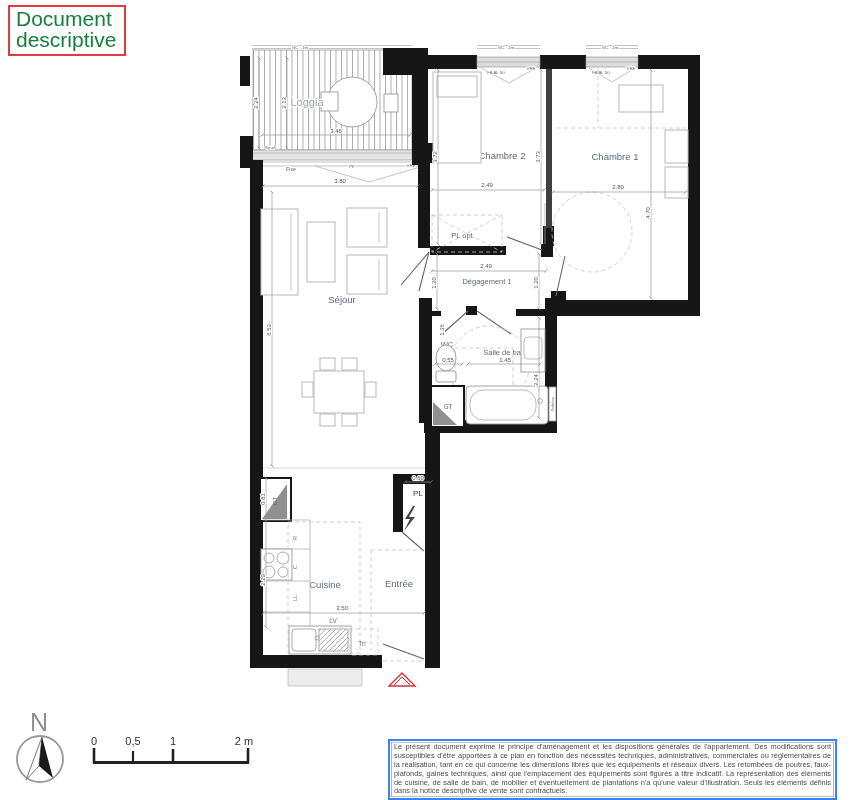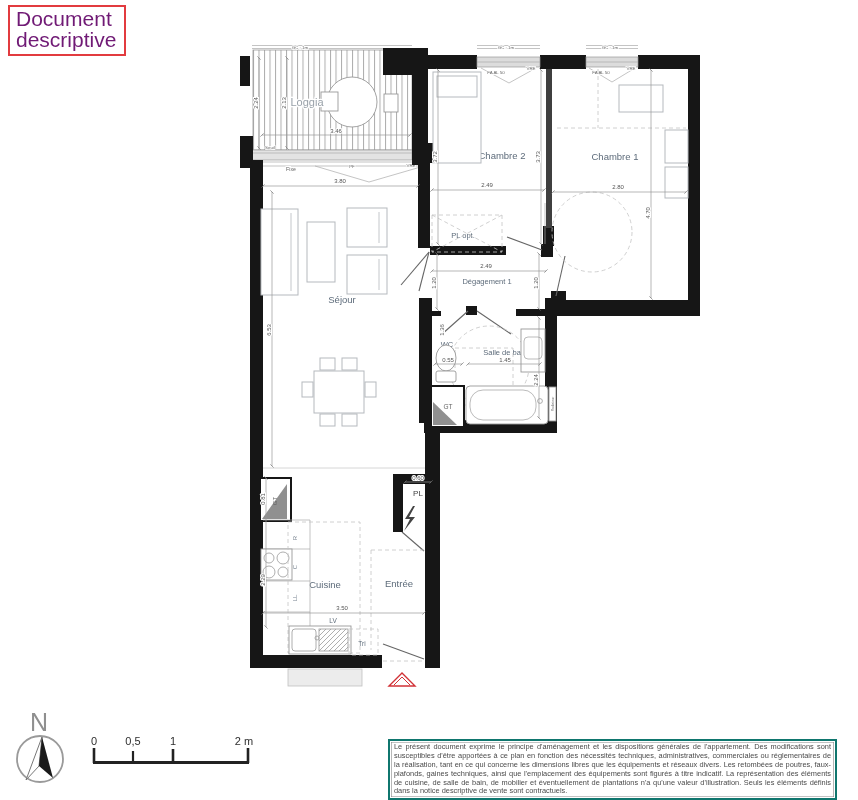--- a/index.html
+++ b/index.html
@@ -1,20 +1,20 @@
 <!DOCTYPE html>
 <html><head>
 <meta charset="utf-8">
 <style>
   html,body{margin:0;padding:0;background:#fff;}
   .canvas{position:relative;width:858px;height:800px;background:#fff;overflow:hidden;
           font-family:"Liberation Sans",sans-serif;}
-  .stamp{position:absolute;left:8px;top:5px;border:2.5px solid #e23b3f;color:#701a75;
+  .stamp{position:absolute;left:8px;top:5px;border:2.5px solid #e23b3f;color:#15803d;
          padding:1px 8px 3px 6px;font-size:21px;line-height:1.02;background:#fff;}
-  .disclaimer{position:absolute;left:388px;top:739px;width:437px;border:2px solid #0f766e;
+  .disclaimer{position:absolute;left:388px;top:739px;width:437px;border:2px solid #3b82f6;
               box-shadow:inset 0 0 0 1px #fff, inset 0 0 0 1.6px #888;
               padding:2px 4px;font-size:7.4px;line-height:1.2;color:#4a4a4a;text-align:justify;}
   svg{position:absolute;left:0;top:0;}
   .wall{fill:#161616;}
   .pwall{fill:#3f3f3f;}
   .dim{stroke:#999;stroke-width:0.7;fill:none;}
   .dimt{font-size:6px;fill:#555;text-anchor:middle;paint-order:stroke;stroke:#fff;stroke-width:2px;}
   .tiny{font-size:4.4px;fill:#666;text-anchor:middle;paint-order:stroke;stroke:#fff;stroke-width:1.6px;}
   .ann{font-size:5.2px;fill:#666;text-anchor:middle;paint-order:stroke;stroke:#fff;stroke-width:1.8px;}
   .room{font-size:9.5px;fill:#5d6b7a;text-anchor:middle;paint-order:stroke;stroke:#fff;stroke-width:2.4px;}

